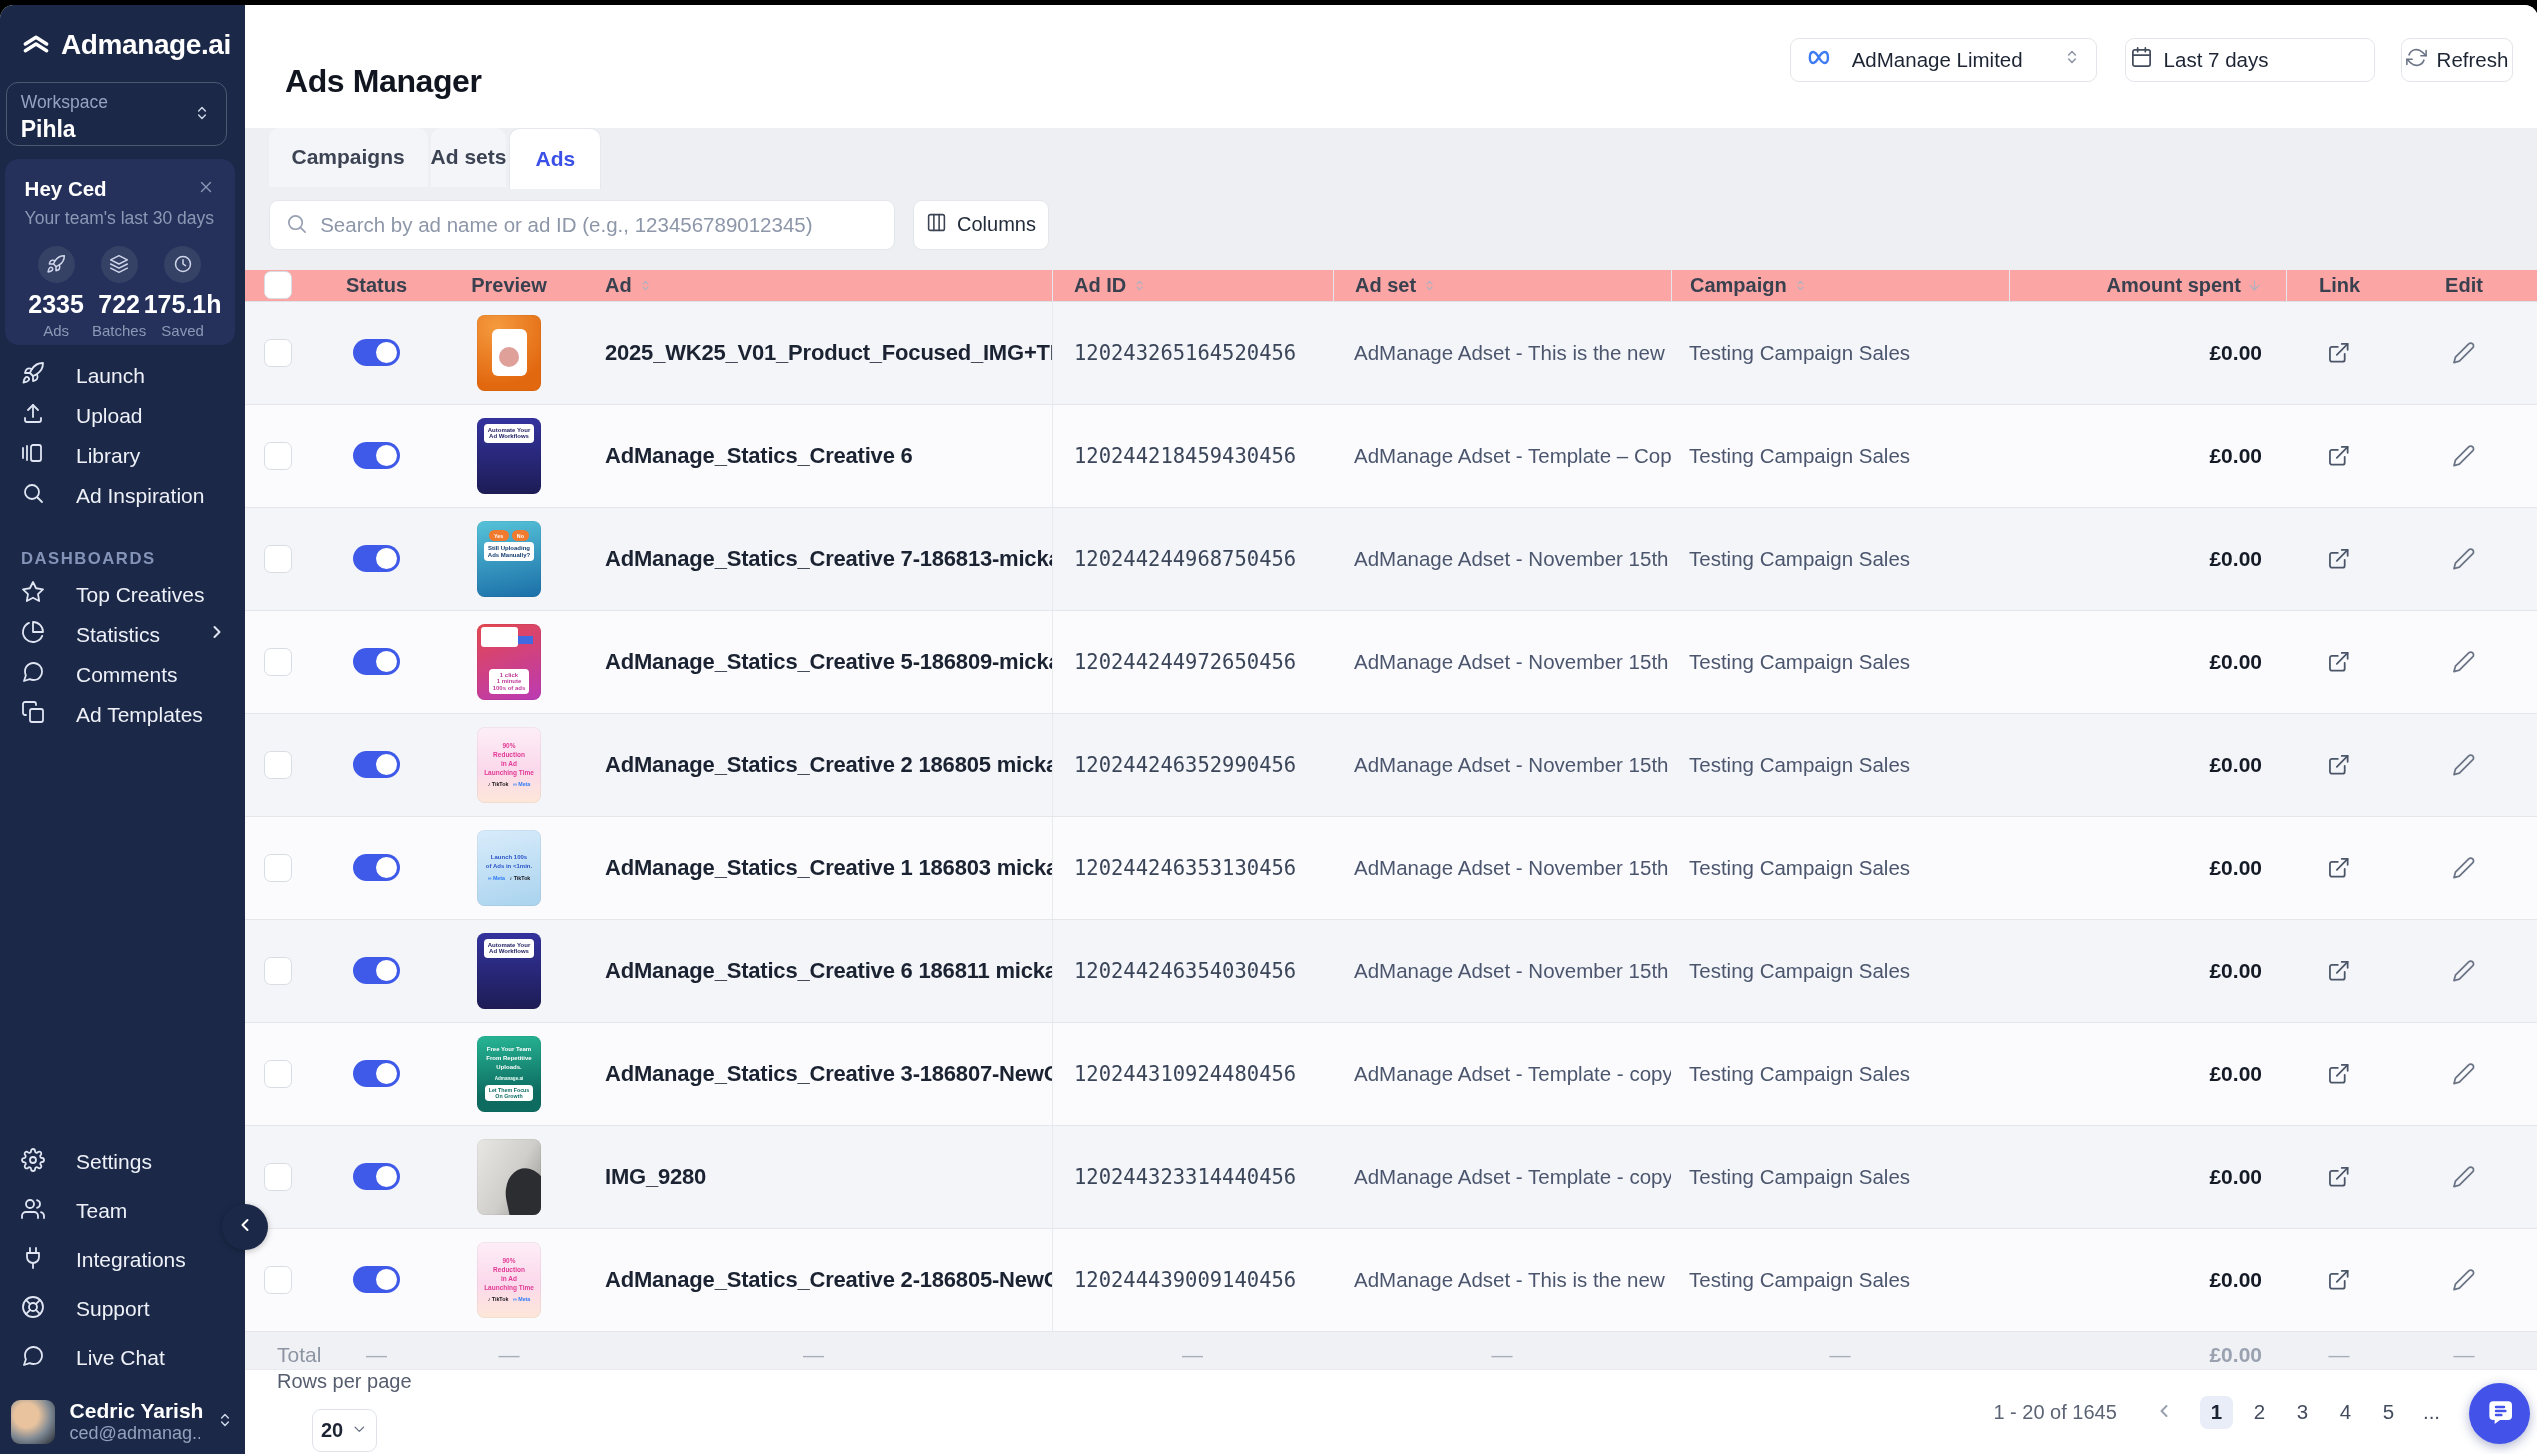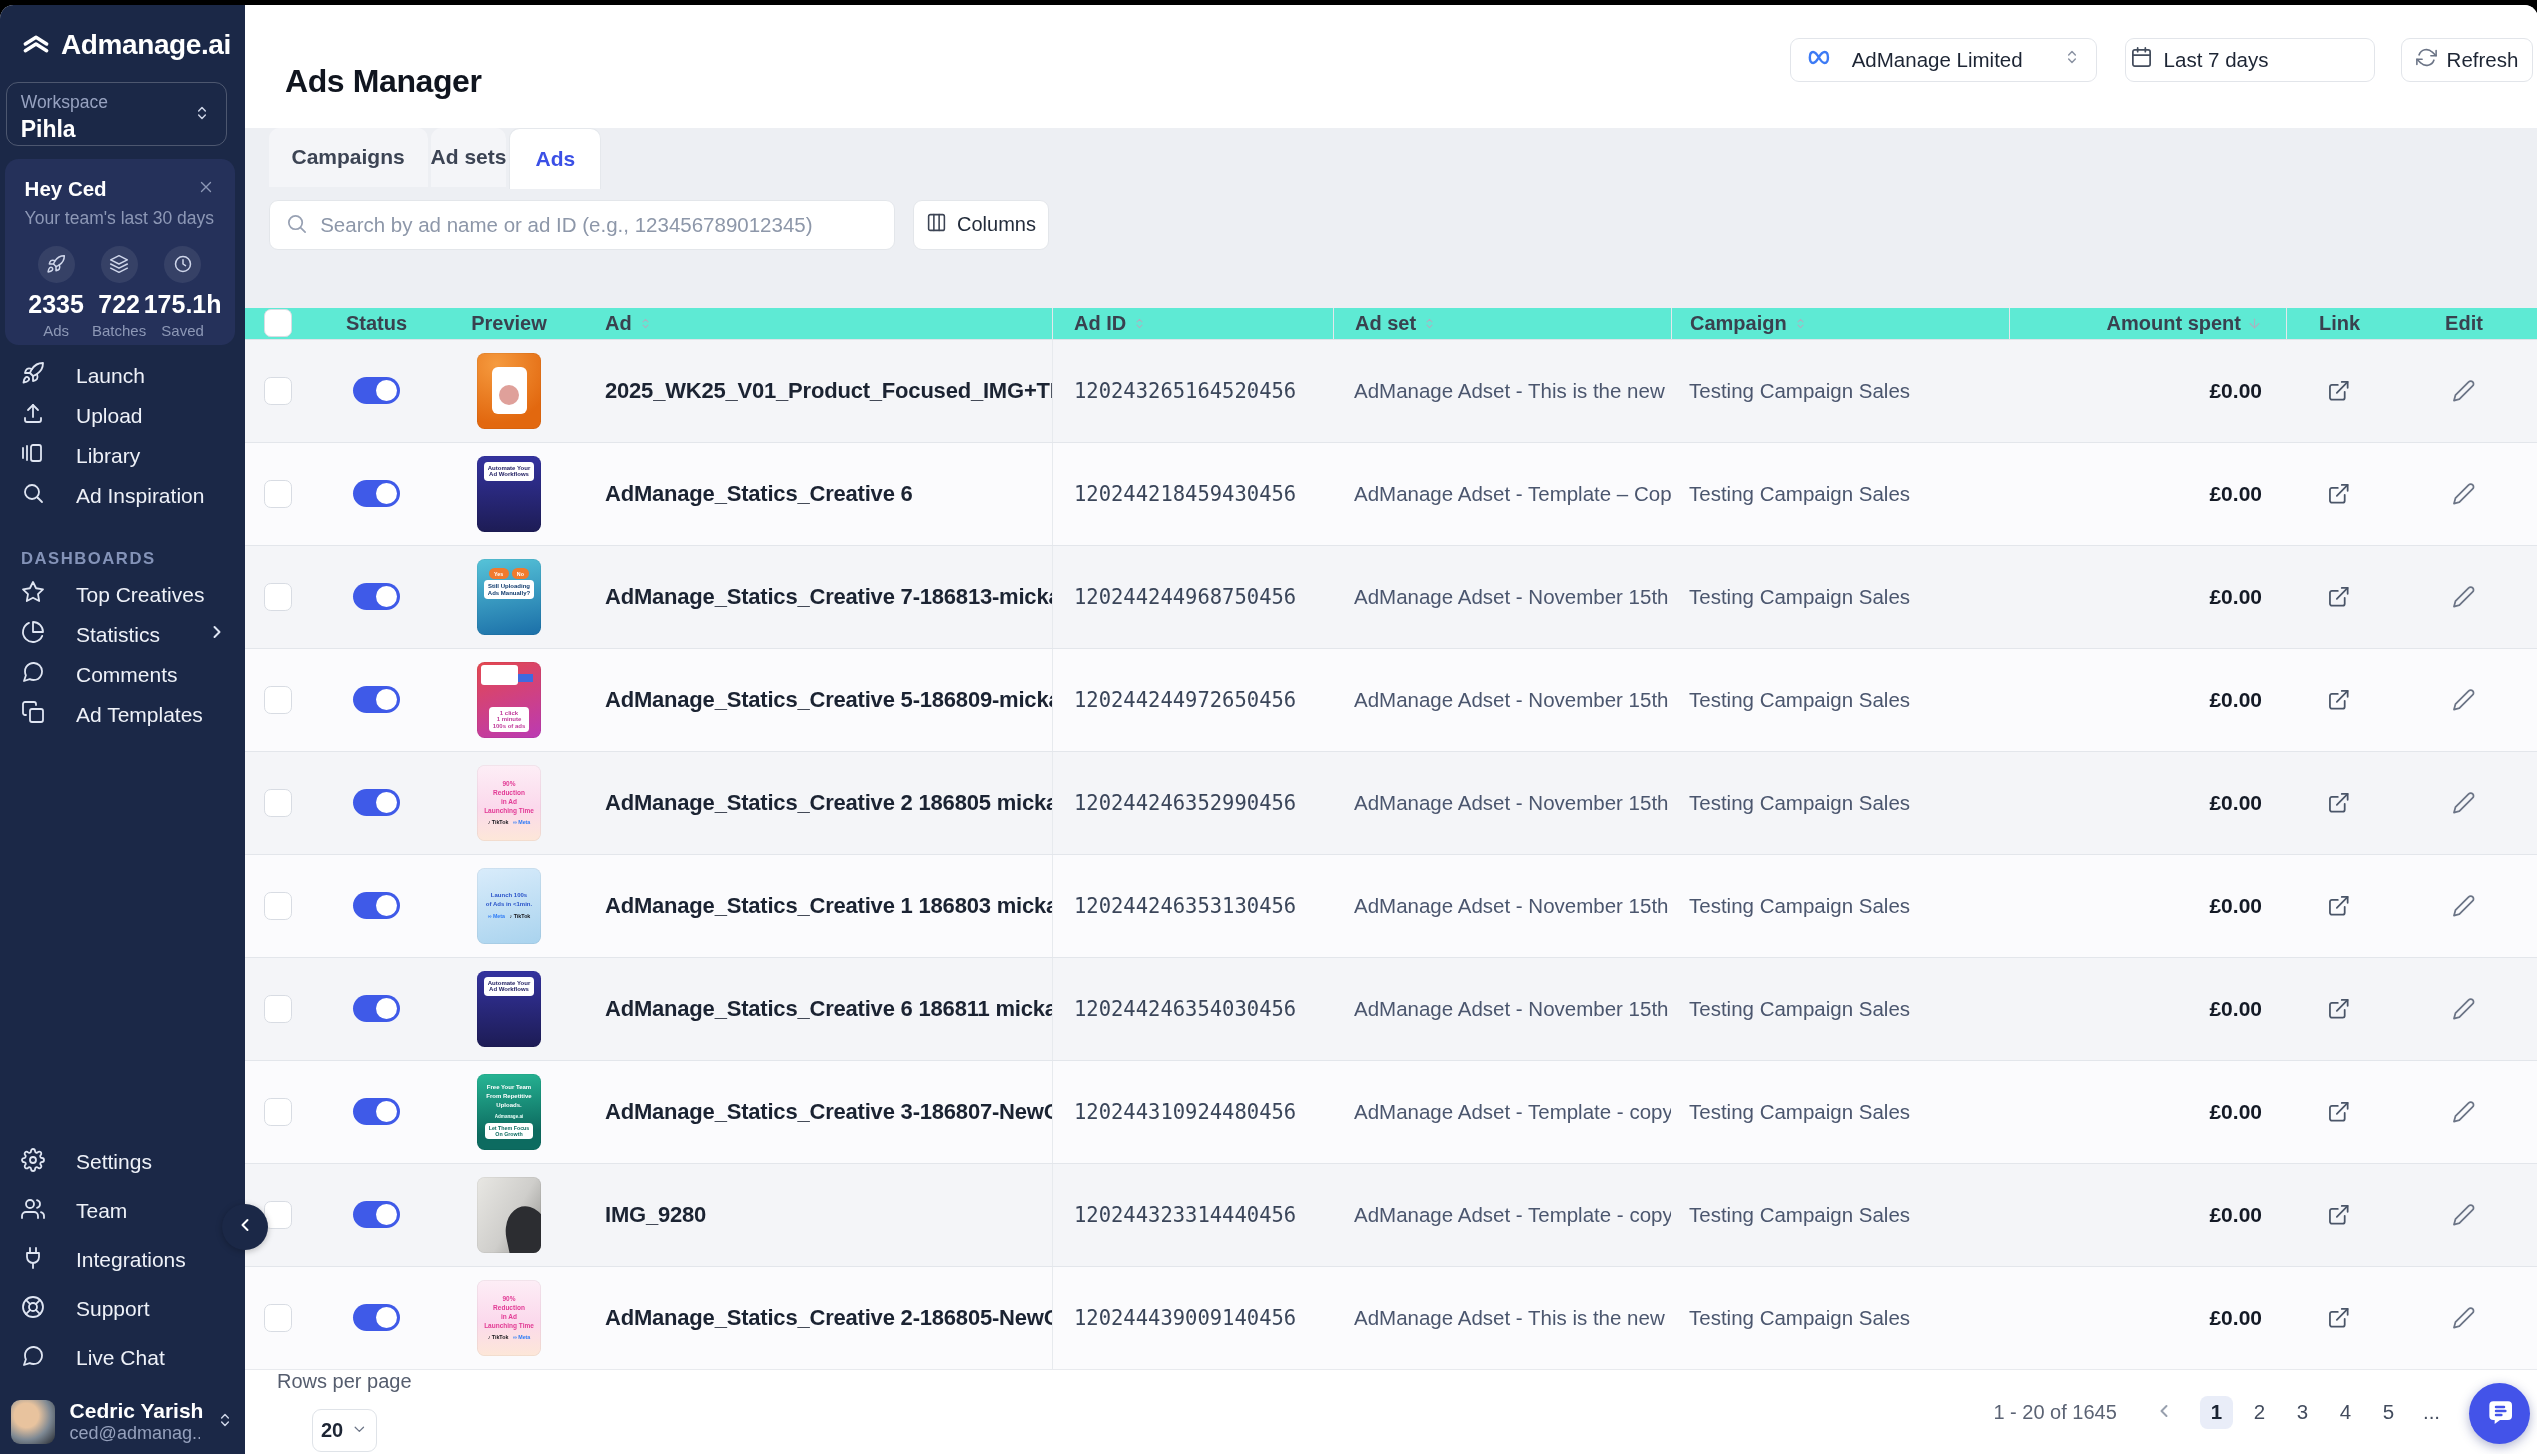--- a/index.html
+++ b/index.html
@@ -61,21 +61,21 @@
   .ctrl{position:absolute;top:33px;height:44px;background:#fff;border:1.5px solid #e2e5ea;border-radius:9px;
     display:flex;align-items:center;box-sizing:border-box;cursor:pointer;font-size:20.5px;color:#1d2534;}
   .ctrl-account{left:1545px;width:307px;padding:0 13.7px;gap:18px;}
   .ctrl-account .meta-ic{color:#3d7bf5;}
   .ctrl-account .meta-ic svg{width:29px;height:29px;}
   .ctrl-account .lbl{flex:1;font-weight:500;}
   .ctrl-account .ws-chev2{color:#8b93a3;}
   .ctrl-account .ws-chev2 svg{width:20px;height:20px;}
   .ctrl-date{left:1880px;width:250px;padding:0 4px;gap:10.6px;color:#1d2534;}
   .ctrl-date svg{width:23px;height:23px;color:#434c5c;}
-  .ctrl-refresh{left:2156px;width:132px;padding:0 28px;gap:10px;justify-content:center;}
+  .ctrl-refresh{left:2156px;width:112px;padding:0 28px;gap:10px;justify-content:center;}
   .ctrl-refresh svg{width:21px;height:21px;color:#6b7486;}
 
   .content{position:absolute;top:123px;left:0;width:100%;bottom:0;background:#edeff3;}
 
   
   .tabs{position:absolute;top:0;left:23.6px;display:flex;gap:3px;height:59px;z-index:3;}
   .tab{height:59px;display:flex;align-items:center;justify-content:center;border-radius:10.6px 10.6px 0 0;
     font-size:21px;font-weight:600;color:#3c4454;background:#f4f5f8;cursor:pointer;box-sizing:border-box;}
   .tab-campaigns{width:159px;} .tab-ads{width:92px;}
   .tab.active{background:#fff;color:var(--accent,#3b50e6);font-weight:700;border:1.5px solid #e5e8ec;border-bottom:none;height:61px;}
@@ -86,21 +86,21 @@
   .search-wrap svg{width:23px;height:23px;color:#98a1b3;flex:none;}
   .search-wrap input{border:none;outline:none;flex:1;font-size:20.5px;color:#1d2534;font-family:"Liberation Sans",sans-serif;background:transparent;}
   .search-wrap input::placeholder{color:#8d97a9;}
   .columns-btn{position:absolute;top:72px;left:668px;width:136px;height:50px;background:#fff;border:1.5px solid #e3e6ea;border-radius:9px;
     display:flex;align-items:center;justify-content:center;gap:10px;font-size:20px;font-weight:500;color:#222b3a;cursor:pointer;box-sizing:border-box;}
   .columns-btn svg{width:21px;height:21px;color:#3c4454;}
 
   
   .table{position:absolute;top:142px;left:0;width:100%;}
   .tgrid{display:grid;grid-template-columns:65px 133px 132px 477px 281px 338px 338px 277px 106px 144px;align-items:center;}
-  .thead{height:31px;background:#5eead4;border-bottom:1.5px solid #dfe3e8;margin-top:38px;}
+  .thead{height:31px;background:#fca5a5;border-bottom:1.5px solid #dfe3e8;}
   .th{font-size:20px;font-weight:700;color:#39414f;display:flex;align-items:center;height:31px;box-sizing:border-box;}
   .th .sorticon{margin-left:6px;color:#aab2c0;display:flex;}
   .th .sorticon svg{width:15px;height:15px;}
   .th-check,.th-status,.th-preview,.th-link,.th-edit{justify-content:center;}
   .th-ad{padding-left:30px;}
   .th-ad_id{padding-left:21px;border-left:1.5px solid #e4e7eb;height:31px;}
   .th-ad_set{padding-left:21px;border-left:1.5px solid #e4e7eb;height:31px;}
   .th-campaign{padding-left:18px;border-left:1.5px solid #e4e7eb;height:31px;}
   .th-amount{justify-content:flex-end;padding-right:24px;border-left:1.5px solid #e4e7eb;height:31px;}
   .th-link{border-left:1.5px solid #e4e7eb;height:31px;}

